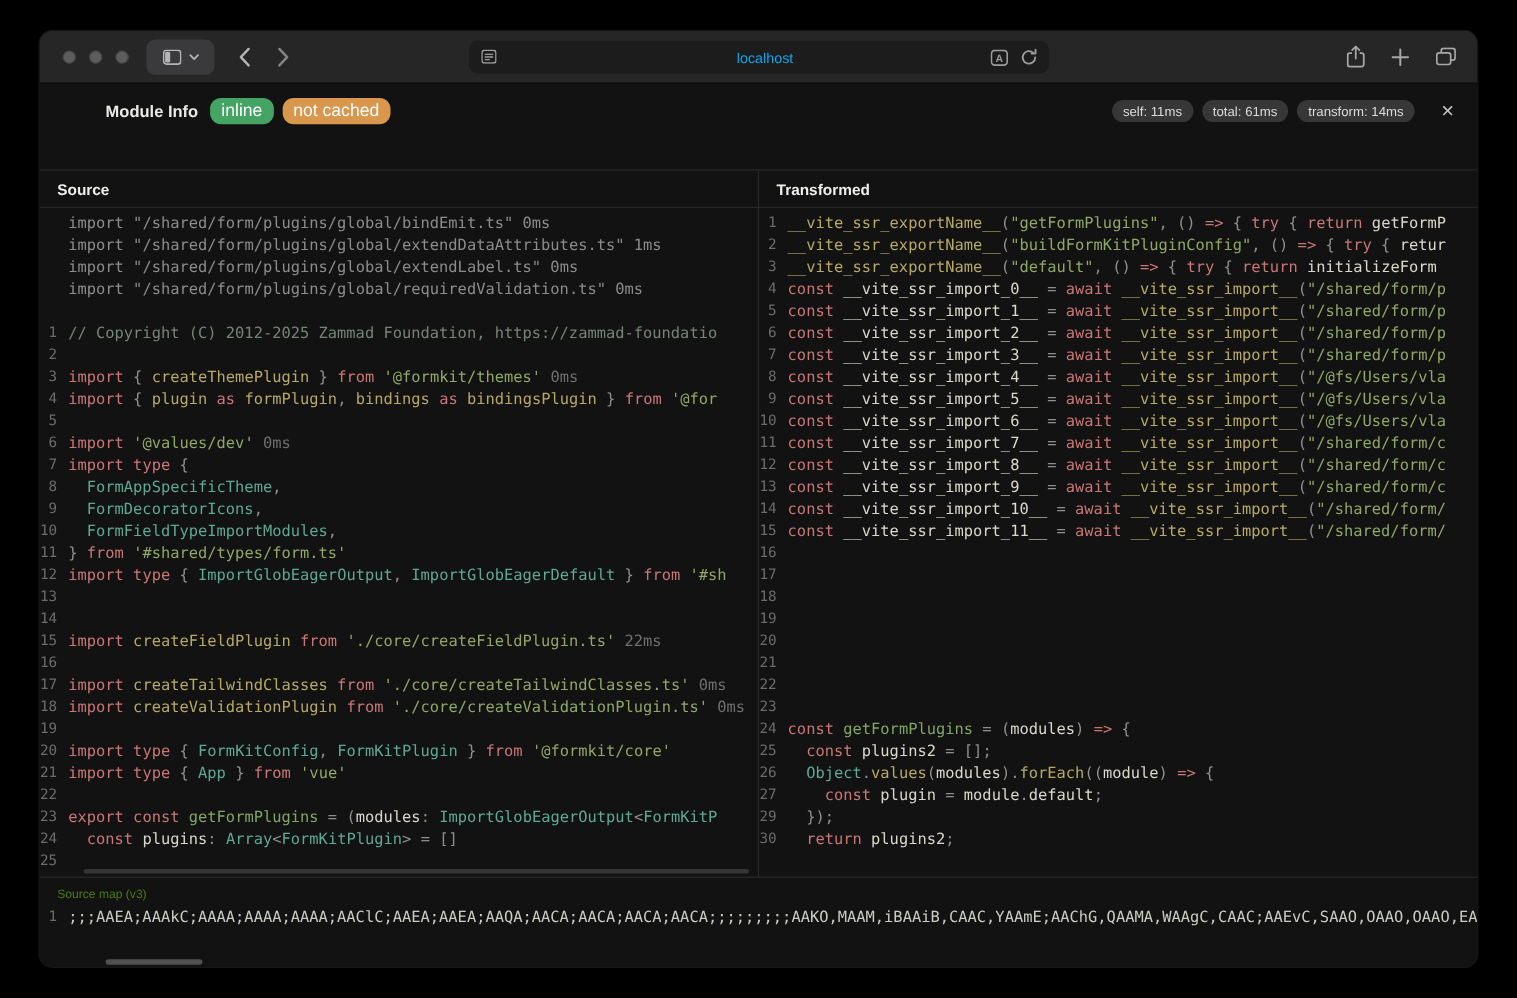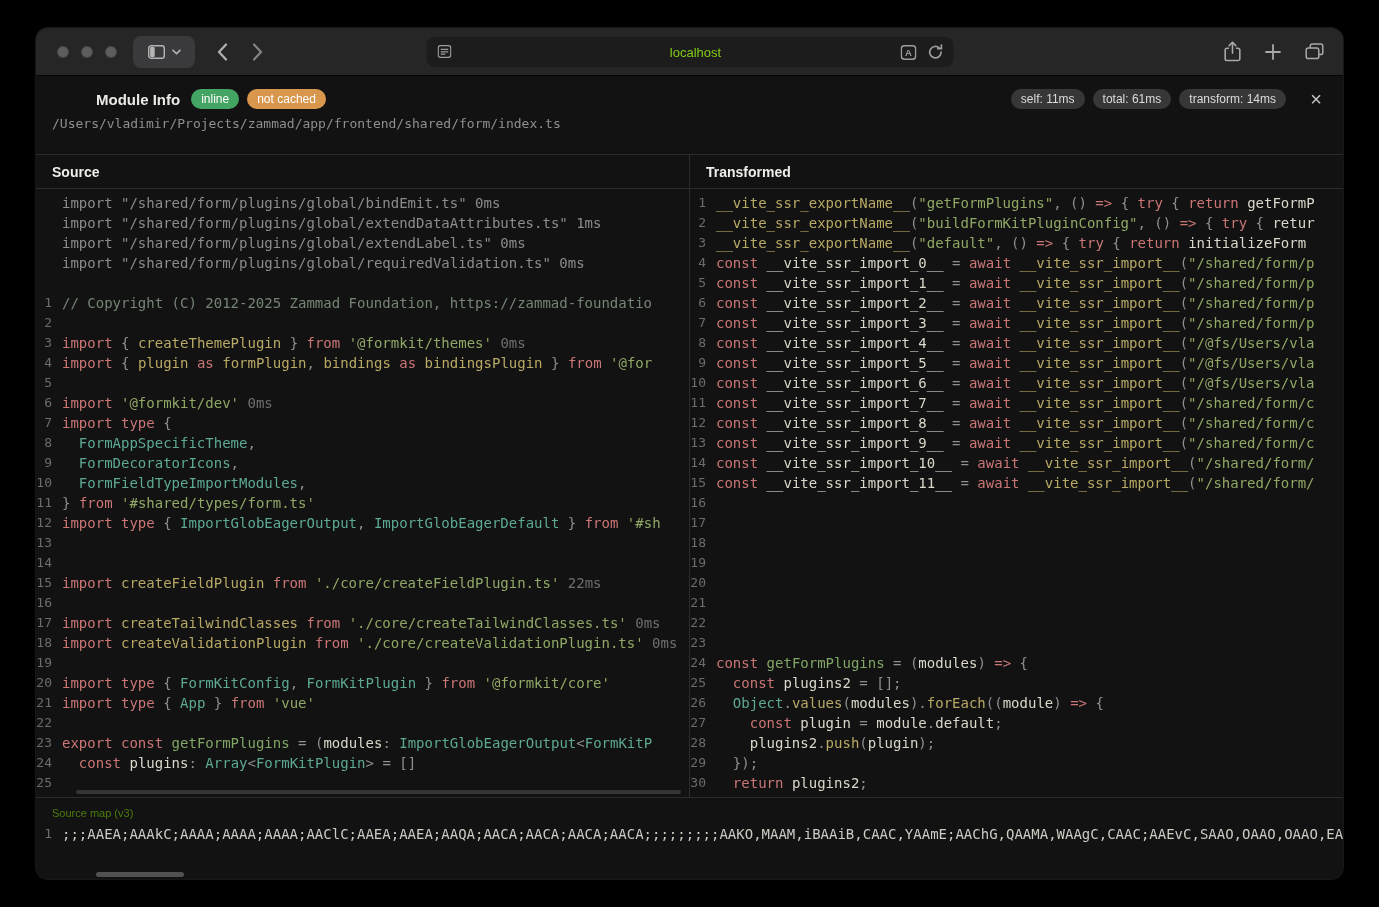--- a/index.html
+++ b/index.html
@@ -19,28 +19,28 @@
   .tl { width:12px; height:12px; border-radius:50%; background:#5d5d5d;
         box-shadow:inset 0 0 0 1px rgba(0,0,0,.25); }
   .sidebar-btn { margin-left:16px; width:62px; height:32px; background:#3a3a3c;
                  border-radius:8px; display:flex; align-items:center; justify-content:center; gap:7px; }
   .navbtns { display:flex; gap:24px; margin-left:22px; align-items:center; }
   .urlbar { position:absolute; left:50%; top:9px; transform:translateX(-50%);
             width:527px; height:30px; background:#1c1c1d; border-radius:8px;
             display:flex; align-items:center; justify-content:center; }
   .urlbar .left-ic { position:absolute; left:11px; top:8px; }
   .urlbar .right-ics { position:absolute; right:10px; top:7px; display:flex; gap:11px; align-items:center; }
-  .url-text { color:#84cc16; font-size:13px;padding-left:12px; }
+  .url-text { color:#0ea5e9; font-size:13px;padding-left:12px; }
   .tb-right { margin-left:auto; display:flex; gap:23px; align-items:center; padding-right:4px; }
 
   
   .page-header { flex:none; height:79px; padding:13px 16px 0; border-bottom:1px solid #2b2b2b; }
   .ph-row1 { display:flex; align-items:center;margin-left:44px; }
   .ph-title { font-weight:700; font-size:15px; color:#eceae6; margin-right:11px; }
-  .badge { font-size:12px; line-height:1; padding:4px 10px; border-radius:10px; color:#fff; margin-right:8px; }
+  .badge { font-size:16px; line-height:1; padding:4px 10px; border-radius:10px; color:#fff; margin-right:8px; }
   .badge-green { background:var(--c-badge-green,#44a463); }
   .badge-orange { background:var(--c-badge-orange,#d9964d); }
   .ph-spacer { flex:1; }
   .tbadge { font-size:12px; line-height:1; padding:4px 10px; border-radius:10px;
             background:rgba(150,150,150,.28); color:#dcdcdc; margin-left:8px; }
   .close-btn { margin-left:19px; color:#c4c4c4; font-size:20px; line-height:18px;
                width:22px; text-align:center; cursor:default; }
   .ph-path { margin-top:7px; font-family:"DejaVu Sans Mono", monospace; font-size:13px; color:#8f8f8f; }
 
   
@@ -177,38 +177,37 @@
     <div class="ph-row1">
       <span class="ph-title">Module Info</span>
       <span class="badge badge-green">inline</span>
       <span class="badge badge-orange">not cached</span>
       <span class="ph-spacer"></span>
       <span class="tbadge">self: 11ms</span>
       <span class="tbadge">total: 61ms</span>
       <span class="tbadge">transform: 14ms</span>
       <span class="close-btn">×</span>
     </div>
-    <div class="ph-path">/Users/vladimir/Projects/zammad/app/frontend/shared/form/index.ts</div>
   </div>
 
   <div class="panels">
     <div class="panel left">
       <div class="panel-header">Source</div>
       <div class="code" id="source-code">
           <div class="cl dim"><span class="ln"></span><span class="lc"><span class="t-k">import</span> <span class="t-s">"/shared/form/plugins/global/bindEmit.ts"</span> <span class="t-ms">0ms</span></span></div>
           <div class="cl dim"><span class="ln"></span><span class="lc"><span class="t-k">import</span> <span class="t-s">"/shared/form/plugins/global/extendDataAttributes.ts"</span> <span class="t-ms">1ms</span></span></div>
           <div class="cl dim"><span class="ln"></span><span class="lc"><span class="t-k">import</span> <span class="t-s">"/shared/form/plugins/global/extendLabel.ts"</span> <span class="t-ms">0ms</span></span></div>
           <div class="cl dim"><span class="ln"></span><span class="lc"><span class="t-k">import</span> <span class="t-s">"/shared/form/plugins/global/requiredValidation.ts"</span> <span class="t-ms">0ms</span></span></div>
           <div class="cl"><span class="ln"></span><span class="lc"></span></div>
           <div class="cl"><span class="ln">1</span><span class="lc"><span class="t-c">// Copyright (C) 2012-2025 Zammad Foundation, https://zammad-foundatio</span></span></div>
           <div class="cl"><span class="ln">2</span><span class="lc"></span></div>
           <div class="cl"><span class="ln">3</span><span class="lc"><span class="t-k">import</span> <span class="t-p">{</span> <span class="t-f">createThemePlugin</span> <span class="t-p">}</span> <span class="t-k">from</span> <span class="t-s">'@formkit/themes'</span> <span class="t-ms">0ms</span></span></div>
           <div class="cl"><span class="ln">4</span><span class="lc"><span class="t-k">import</span> <span class="t-p">{</span> <span class="t-f">plugin</span> <span class="t-k">as</span> <span class="t-f">formPlugin</span><span class="t-p">,</span> <span class="t-f">bindings</span> <span class="t-k">as</span> <span class="t-f">bindingsPlugin</span> <span class="t-p">}</span> <span class="t-k">from</span> <span class="t-s">'@for</span></span></div>
           <div class="cl"><span class="ln">5</span><span class="lc"></span></div>
-          <div class="cl"><span class="ln">6</span><span class="lc"><span class="t-k">import</span> <span class="t-s">'@formkit/dev'</span> <span class="t-ms">0ms</span></span></div>
+          <div class="cl"><span class="ln">6</span><span class="lc"><span class="t-k">import</span> <span class="t-s">'@values/dev'</span> <span class="t-ms">0ms</span></span></div>
           <div class="cl"><span class="ln">7</span><span class="lc"><span class="t-k">import</span> <span class="t-k">type</span> <span class="t-p">{</span></span></div>
           <div class="cl"><span class="ln">8</span><span class="lc">  <span class="t-t">FormAppSpecificTheme</span><span class="t-p">,</span></span></div>
           <div class="cl"><span class="ln">9</span><span class="lc">  <span class="t-t">FormDecoratorIcons</span><span class="t-p">,</span></span></div>
           <div class="cl"><span class="ln">10</span><span class="lc">  <span class="t-t">FormFieldTypeImportModules</span><span class="t-p">,</span></span></div>
           <div class="cl"><span class="ln">11</span><span class="lc"><span class="t-p">}</span> <span class="t-k">from</span> <span class="t-s">'#shared/types/form.ts'</span></span></div>
           <div class="cl"><span class="ln">12</span><span class="lc"><span class="t-k">import</span> <span class="t-k">type</span> <span class="t-p">{</span> <span class="t-t">ImportGlobEagerOutput</span><span class="t-p">,</span> <span class="t-t">ImportGlobEagerDefault</span> <span class="t-p">}</span> <span class="t-k">from</span> <span class="t-s">'#sh</span></span></div>
           <div class="cl"><span class="ln">13</span><span class="lc"></span></div>
           <div class="cl"><span class="ln">14</span></div>
           <div class="cl"><span class="ln">15</span><span class="lc"><span class="t-k">import</span> <span class="t-f">createFieldPlugin</span> <span class="t-k">from</span> <span class="t-s">'./core/createFieldPlugin.ts'</span> <span class="t-ms">22ms</span></span></div>
           <div class="cl"><span class="ln">16</span></div>
@@ -247,21 +246,20 @@
           <div class="cl"><span class="ln">18</span><span class="lc"></span></div>
           <div class="cl"><span class="ln">19</span><span class="lc"></span></div>
           <div class="cl"><span class="ln">20</span><span class="lc"></span></div>
           <div class="cl"><span class="ln">21</span><span class="lc"></span></div>
           <div class="cl"><span class="ln">22</span><span class="lc"></span></div>
           <div class="cl"><span class="ln">23</span><span class="lc"></span></div>
           <div class="cl"><span class="ln">24</span><span class="lc"><span class="t-k">const</span> <span class="t-fd">getFormPlugins</span> <span class="t-p">=</span> <span class="t-p">(</span><span class="t-d">modules</span><span class="t-p">)</span> <span class="t-k">=&gt;</span> <span class="t-p">{</span></span></div>
           <div class="cl"><span class="ln">25</span><span class="lc">  <span class="t-k">const</span> <span class="t-d">plugins2</span> <span class="t-p">=</span> <span class="t-p">[</span><span class="t-p">]</span><span class="t-p">;</span></span></div>
           <div class="cl"><span class="ln">26</span><span class="lc">  <span class="t-t">Object</span><span class="t-p">.</span><span class="t-f">values</span><span class="t-p">(</span><span class="t-d">modules</span><span class="t-p">)</span><span class="t-p">.</span><span class="t-f">forEach</span><span class="t-p">(</span><span class="t-p">(</span><span class="t-d">module</span><span class="t-p">)</span> <span class="t-k">=&gt;</span> <span class="t-p">{</span></span></div>
           <div class="cl"><span class="ln">27</span><span class="lc">    <span class="t-k">const</span> <span class="t-d">plugin</span> <span class="t-p">=</span> <span class="t-d">module</span><span class="t-p">.</span><span class="t-d">default</span><span class="t-p">;</span></span></div>
-          <div class="cl"><span class="ln">28</span><span class="lc">    <span class="t-d">plugins2</span><span class="t-p">.</span><span class="t-f">push</span><span class="t-p">(</span><span class="t-d">plugin</span><span class="t-p">)</span><span class="t-p">;</span></span></div>
           <div class="cl"><span class="ln">29</span><span class="lc">  <span class="t-p">}</span><span class="t-p">)</span><span class="t-p">;</span></span></div>
           <div class="cl"><span class="ln">30</span><span class="lc">  <span class="t-k">return</span> <span class="t-d">plugins2</span><span class="t-p">;</span></span></div>
         </div>
     </div>
   </div>
 
   <div class="footer">
     <div class="footer-header">Source map (v3)</div>
     <div class="map-line">
       <span class="ln">1</span>

